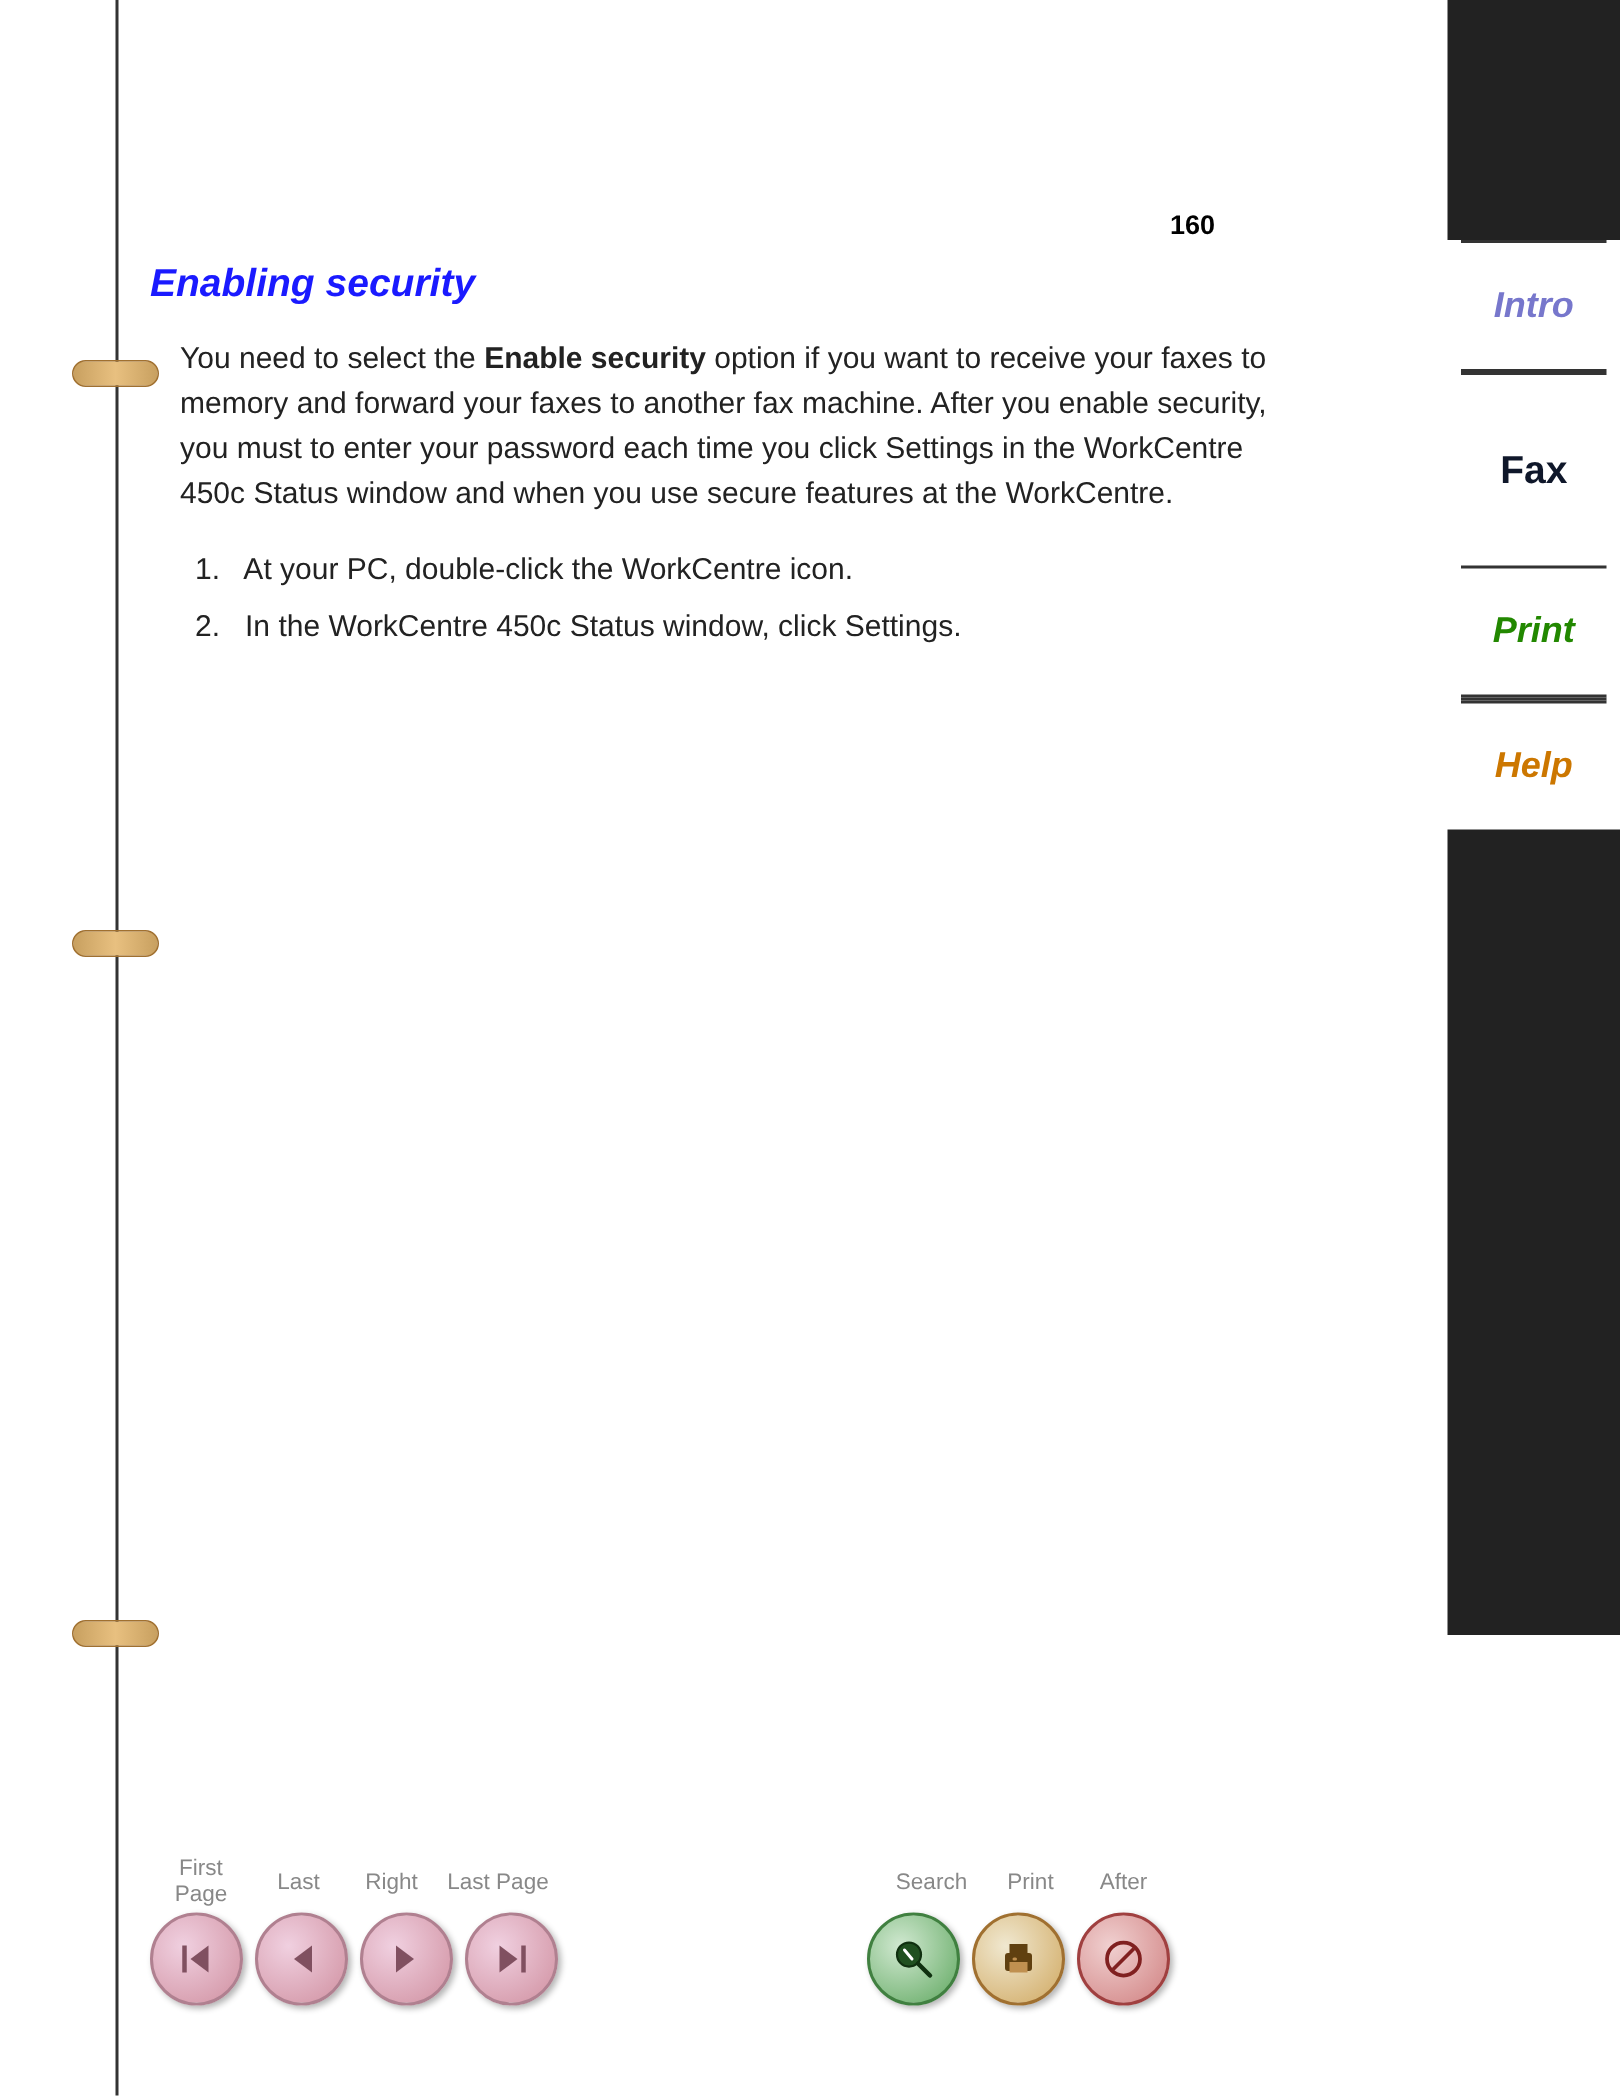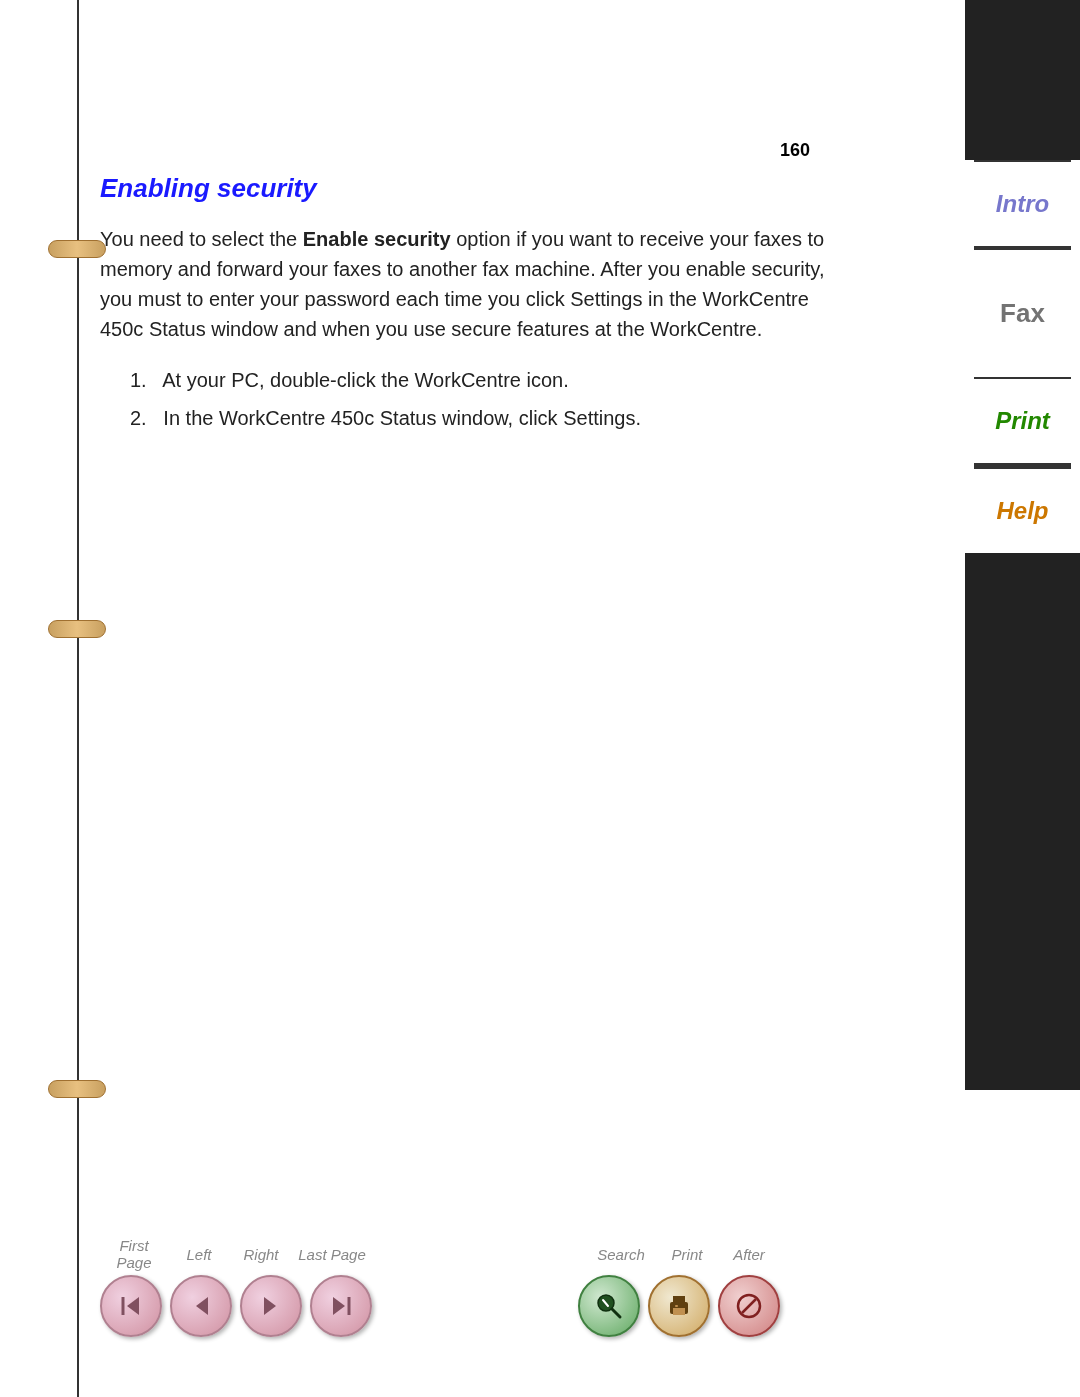--- a/index.html
+++ b/index.html
@@ -35,20 +35,21 @@
       font-style: italic;
       color: #1a1aff;
       margin-bottom: 20px;
     }
 
     .body-text {
       font-size: 20px;
       color: #222;
       line-height: 1.5;
       margin-bottom: 20px;
+      margin-left: 20px;
     }
 
     .body-text strong {
       font-weight: bold;
     }
 
     .steps-list {
       list-style: none;
       padding-left: 30px;
     }
@@ -132,40 +133,39 @@
 
     .tab-divider {
       width: 85%;
       height: 2px;
       background: #333;
       margin: 0 auto;
     }
 
     .tab-intro { color: #7777cc; }
     .tab-install { color: #cc7700; }
-    .tab-fax { color: #737373; font-style: normal; font-weight: bold; font-size: 26px; }
+    .tab-fax { color: #0f172a; font-style: normal; font-weight: bold; font-size: 26px; }
     .tab-print { color: #228800; }
     .tab-copy { color: #00aacc; }
     .tab-scan { color: #cc7700; }
     .tab-help { color: #cc7700; }
 
     
     .nav-bar {
       position: absolute;
       bottom: 60px;
       left: 100px;
       width: 750px;
       display: flex;
       flex-direction: column;
       align-items: flex-start;
     }
 
     .nav-label {
       font-size: 15px;
-      font-style: italic;
       color: #888;
       text-align: center;
     }
 
     .nav-btn {
       width: 62px;
       height: 62px;
       border-radius: 50%;
       border: 2px solid #b08090;
       background: radial-gradient(circle at 35% 35%, #f0d0e0, #d090a0);
@@ -271,21 +271,21 @@
     <div class="tab-label tab-help">Help</div>
   </div>
 
   <div class="tab-black-bottom"></div>
 </div>
 
 <div class="nav-bar">
 
   <div style="display:flex; align-items:center; width:680px; margin-bottom:4px;">
     <span class="nav-label" style="width:68px;">First Page</span>
-    <span class="nav-label" style="width:62px;">Left</span>
+    <span class="nav-label" style="width:62px;">Last</span>
     <span class="nav-label" style="width:62px;">Right</span>
     <span class="nav-label" style="width:80px;">Last Page</span>
     <span style="flex:1;"></span>
     <span class="nav-label" style="width:70px;">Search</span>
     <span class="nav-label" style="width:62px;">Print</span>
     <span class="nav-label" style="width:62px;">After</span>
   </div>
 
   <div style="display:flex; align-items:center; width:680px;">
 

